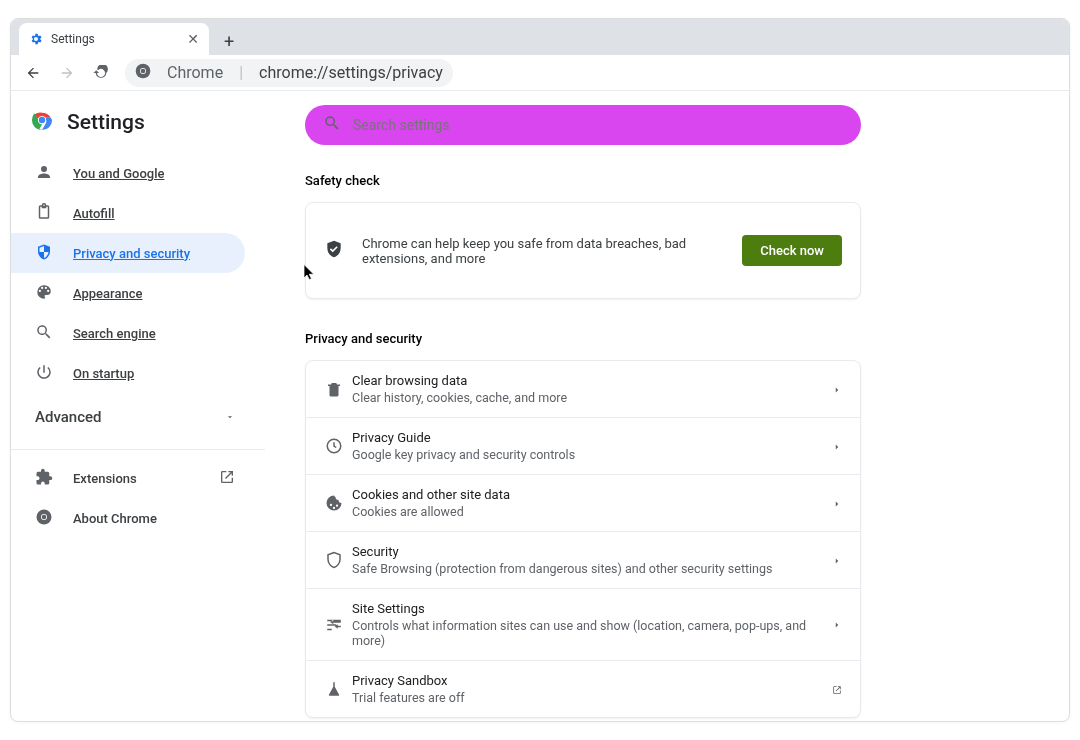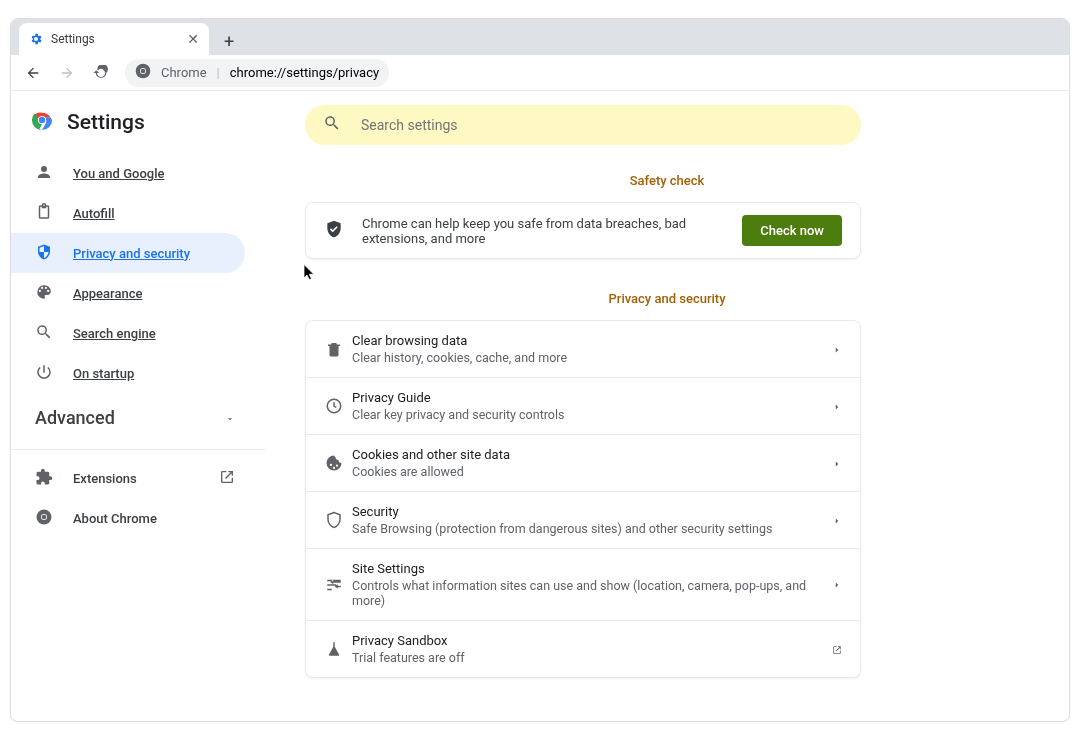--- a/index.html
+++ b/index.html
@@ -13,49 +13,49 @@
   .tab-title { flex: 1; }
   .tab-close { width: 16px; height: 16px; display:flex; align-items:center; justify-content:center; color:#5f6368; cursor:pointer; font-size: 14px; line-height: 1;}
   .newtab-btn { width: 28px; height: 28px; margin-left: 6px; display:flex; align-items:center; justify-content:center; color:#3c4043; font-size: 18px; cursor:pointer; }
 
   
   .toolbar { height: 36px; display: flex; align-items: center; padding: 0 8px; gap: 6px; border-bottom: 1px solid #e8eaed; }
   .nav-btn { width: 28px; height: 28px; display:flex; align-items:center; justify-content:center; color:#5f6368; border-radius: 50%; cursor:pointer; }
   .nav-btn svg { width: 16px; height: 16px; fill: #5f6368; }
   .nav-back svg, .nav-fwd svg { fill:#3c4043; }
   .nav-fwd svg { fill:#bdc1c6; }
-  .omnibox { flex: 0 0 auto; display:flex; align-items:center; height: 28px; border-radius: 14px; background:#f1f3f4; padding:0 10px; font-size: 13px; color:#5f6368; gap:10px; margin-left: 4px; }
+  .omnibox { flex: 0 0 auto; display:flex; align-items:center; height: 28px; border-radius: 14px; background:#f1f3f4; padding:0 10px; font-size: 16px; color:#5f6368; gap:16px; margin-left: 4px; }
   .omnibox .chip-text { color:#5f6368; }
   .omnibox .sep { color:#bdc1c6; }
-  .omnibox .path { color:#000000; }
+  .omnibox .path { color:#404040; }
 
   
   .content { display:flex; height: calc(100% - 72px); }
   .sidebar { width: 254px; padding-top: 14px; }
   .app-header { display:flex; align-items:center; padding: 4px 0 18px 20px; gap: 14px; }
   .app-title { font-size: 21px; font-weight: 500; color:#202124; }
   .nav-list { list-style:none; }
   .nav-item { display:flex; align-items:center; height: 40px; padding-left: 24px; font-size: 13px; color:#3c4043; font-weight:500; cursor:pointer; border-radius: 0 20px 20px 0; margin-right: 20px; gap: 20px; text-decoration: underline; }
   .nav-item.active { background:#e8f0fe; color:#1a73e8; }
   .nav-item .nav-icon svg { width:18px; height:18px; fill:#5f6368; }
   .nav-item.active .nav-icon svg { fill:#1a73e8; }
-  .adv-row { display:flex; align-items:center; justify-content:space-between; height:40px; padding: 0 30px 0 24px; font-size:18px; color:#3c4043; font-weight:500; cursor:pointer; margin-top:4px; }
+  .adv-row { display:flex; align-items:center; justify-content:space-between; height:40px; padding: 0 30px 0 24px; font-size:15px; color:#3c4043; font-weight:500; cursor:pointer; margin-top:4px; }
   .divider { height:1px; background:#e8eaed; margin: 12px 0 8px 0; }
   .ext-row { display:flex; align-items:center; height:40px; padding: 0 24px; font-size:13px; color:#3c4043; font-weight:500; cursor:pointer; gap:20px; position:relative; }
   .ext-row .open-new { position:absolute; right: 30px; }
 
   .main { flex:1; padding: 14px 40px 0 40px; overflow:auto;}
-  .search-box { background:#fef9c3; border-radius: 20px; height: 40px; display:flex; align-items:center; padding:0 18px; gap:20px; max-width: 556px; margin-bottom: 28px; justify-content: space-between;}
+  .search-box { background:#d946ef; border-radius: 20px; height: 40px; display:flex; align-items:center; padding:0 18px; gap:12px; max-width: 556px; margin-bottom: 28px; justify-content: space-between;}
   .search-box svg { width:18px; height:18px; fill:#5f6368; }
   .search-box input { border:none; background:transparent; outline:none; font-size:14px; color:#3c4043; flex:1; }
 
-  .section-label { font-size: 13px; color:#a16207; font-weight: 500; margin-bottom: 14px; text-align: center; }
+  .section-label { font-size: 13px; color:#000000; font-weight: 500; margin-bottom: 14px; }
 
   .card { border:1px solid #e8eaed; border-radius: 8px; max-width: 556px; box-shadow: 0 1px 2px rgba(60,64,67,0.08); background:#fff; }
-  .safety-card { display:flex; align-items:center; padding: 12px 18px; gap: 18px; margin-bottom: 32px; }
+  .safety-card { display:flex; align-items:center; padding: 32px 18px; gap: 18px; margin-bottom: 32px; }
   .safety-text { flex:1; font-size:13px; color:#3c4043; }
   .check-btn { background:#4d7c0f; color:#fff; border:none; border-radius:4px; padding: 8px 18px; font-size:13px; font-weight:500; cursor:pointer; }
 
   .list-card .row { display:flex; align-items:center; padding: 12px 18px; gap: 8px; border-top:1px solid #e8eaed; cursor:pointer; }
   .list-card .row:first-child { border-top:none; }
   .row-icon { width:20px; display:flex; align-items:center; justify-content:center; color:#5f6368; }
   .row-icon svg { width:18px; height:18px; fill:#5f6368; }
   .row-body { flex:1; }
   .row-title { font-size:13px; color:#202124; }
   .row-sub { font-size:12.5px; color:#5f6368; margin-top:2px; }
@@ -230,21 +230,21 @@
         </div>
         <div class="row">
           <span class="row-icon">
               <svg viewBox="0 0 24 24">
                 <circle cx="12" cy="12" r="9" fill="none" stroke="#5f6368" stroke-width="2"></circle>
                 <path d="M12 7v5l3 2" stroke="#5f6368" stroke-width="2" fill="none"></path>
               </svg>
             </span>
           <div class="row-body">
             <div class="row-title">Privacy Guide</div>
-            <div class="row-sub">Clear key privacy and security controls</div>
+            <div class="row-sub">Google key privacy and security controls</div>
           </div>
           <span class="row-arrow"><svg viewBox="0 0 24 24">
                 <path d="M9 6l6 6-6 6z"></path>
               </svg></span>
         </div>
         <div class="row">
           <span class="row-icon">
               <svg viewBox="0 0 24 24">
                 <path d="M12 2a10 10 0 1010 10 4 4 0 01-4-4 4 4 0 01-4-4 4 4 0 01-2-2zM8 13a1.5 1.5 0 11-1.5 1.5A1.5 1.5 0 018 13zm4 4a1.5 1.5 0 11-1.5 1.5A1.5 1.5 0 0112 17zm4-3a1.5 1.5 0 11-1.5 1.5A1.5 1.5 0 0116 14z"></path>
               </svg>

